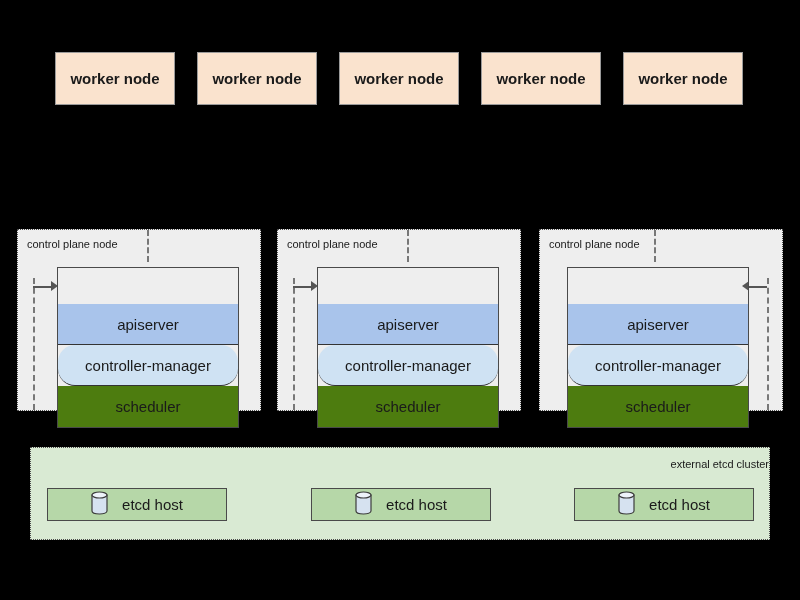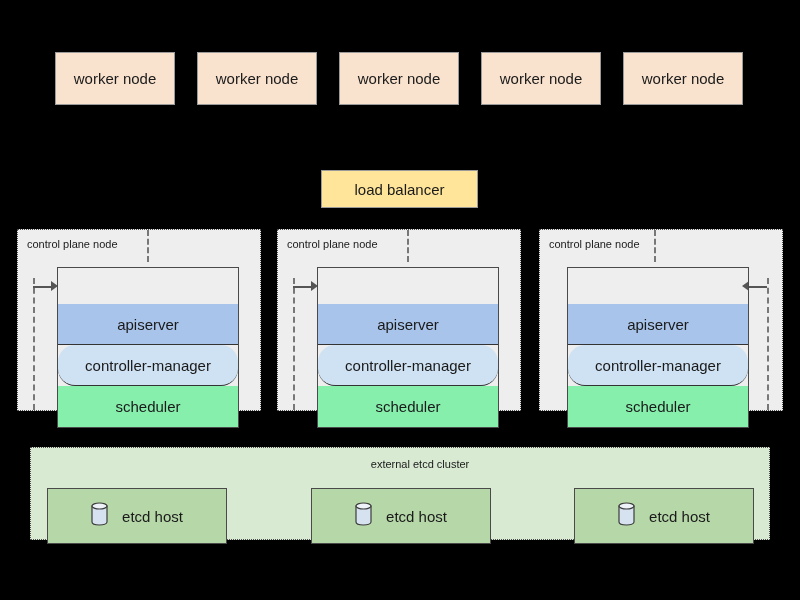--- a/index.html
+++ b/index.html
@@ -30,20 +30,21 @@
     width: 120px;
     height: 53px;
     background: #fae3ce;
     border: 1px solid #9a9a9a;
     box-sizing: border-box;
     display: flex;
     align-items: center;
     justify-content: center;
     font-size: 15px;
     color: #1a1a1a;
+    font-weight: bold;
   }
 
   
   #load-balancer {
     position: absolute;
     left: 321px;
     top: 170px;
     width: 157px;
     height: 38px;
     background: #ffe599;
@@ -132,49 +133,49 @@
     background: #a9c4eb;
     border-bottom: 1px solid #333333;
     margin-top: 36px;
   }
   .cp-comp.controller-manager {
     background: #cfe2f3;
     border-bottom: 1px solid #333333;
     border-radius: 17px;
   }
   .cp-comp.scheduler {
-    background: #86efac;
+    background: #4d7c0f;
   }
 
   
   #etcd-cluster {
     position: absolute;
     left: 30px;
     top: 447px;
     width: 740px;
     height: 93px;
     background: #d9ead3;
     border: 1px dotted #4d4d4d;
     box-sizing: border-box;
   }
   #etcd-cluster-label {
     position: absolute;
     left: 4px;
     right: 0;
     top: 10px;
-    text-align: center;
+    text-align: right;
     font-size: 11px;
     color: #1a1a1a;
     padding-left: 36px;
   }
   .etcd-host {
     position: absolute;
     top: 40px;
     width: 180px;
-    height: 56px;
+    height: 33px;
     background: #b6d7a8;
     border: 1px solid #4a4a4a;
     box-sizing: border-box;
     display: flex;
     align-items: center;
     justify-content: center;
   }
   .etcd-host-inner {
     display: flex;
     align-items: center;
@@ -204,23 +205,20 @@
         <span>worker node</span>
       </div>
     <div class="worker-node" style="left:481px;">
         <span>worker node</span>
       </div>
     <div class="worker-node" style="left:623px;">
         <span>worker node</span>
       </div>
   </div>
 
-  <div id="load-balancer">
-    <span>load balancer</span>
-  </div>
 
   <div class="control-plane-node" style="left:17px;">
     <span class="cpn-label">control plane node</span>
     <div class="cpn-top-line" style="left:129px;"></div>
     <div class="cpn-side-line" style="left:15px;"></div>
     <div class="cpn-arrow-line" style="left:15px; width:18px;"></div>
     <div class="cpn-arrow-head right" style="left:33px;"></div>
     <div class="cp-stack" style="left:39px;">
       <div class="cp-comp apiserver">
           <span>apiserver</span>

